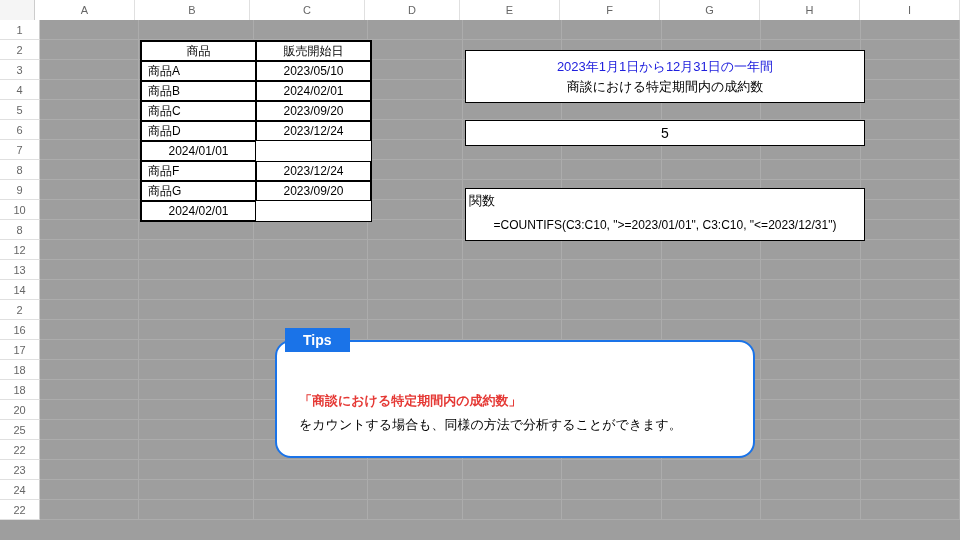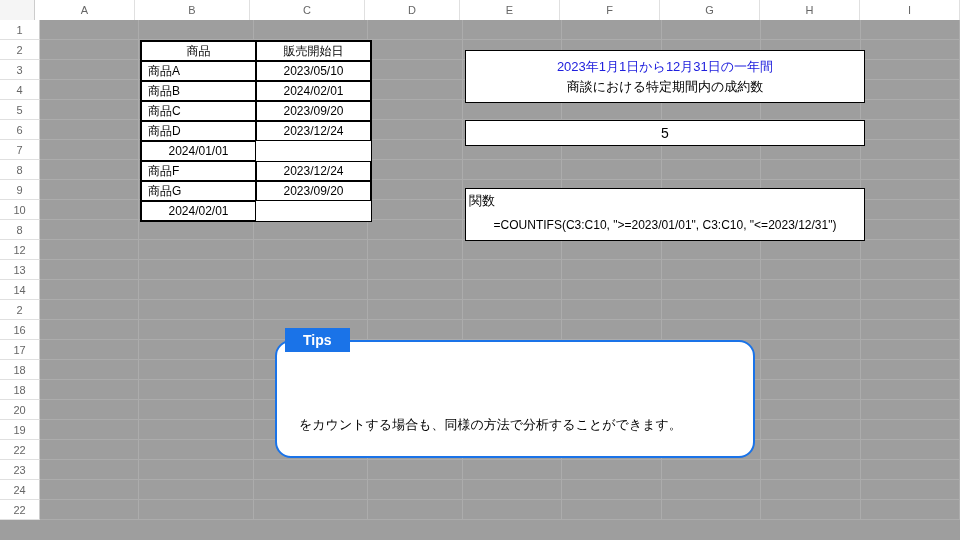--- a/index.html
+++ b/index.html
@@ -82,21 +82,21 @@
       <div class="row-header">8</div>
       <div class="row-header">12</div>
       <div class="row-header">13</div>
       <div class="row-header">14</div>
       <div class="row-header">2</div>
       <div class="row-header">16</div>
       <div class="row-header">17</div>
       <div class="row-header">18</div>
       <div class="row-header">18</div>
       <div class="row-header">20</div>
-      <div class="row-header">19</div>
+      <div class="row-header">25</div>
       <div class="row-header">22</div>
       <div class="row-header">23</div>
       <div class="row-header">24</div>
       <div class="row-header">22</div>
     </div>
 
   <div class="grid" id="grid">
       <div class="grid-row">
         <div class="grid-cell col-A" style="width: 100px;"></div>
         <div class="grid-cell col-B" style="width: 115px;"></div>
@@ -420,18 +420,18 @@
 
   <div class="count-box">5</div>
 
   <div class="func-header">関数</div>
   <div class="func-box">=COUNTIFS(C3:C10, "&gt;=2023/01/01", C3:C10, "&lt;=2023/12/31")</div>
 
   <div class="tips-container">
     <div class="tips-badge">Tips</div>
     <div class="tips-box">
       <br>
-      <br>
+      <span class="red">「商談における特定期間内の成約数」</span><br>
       <span>をカウントする場合も、同様の方法で分析することができます。</span>
     </div>
   </div>
 
 </div>
 
 </body></html>

